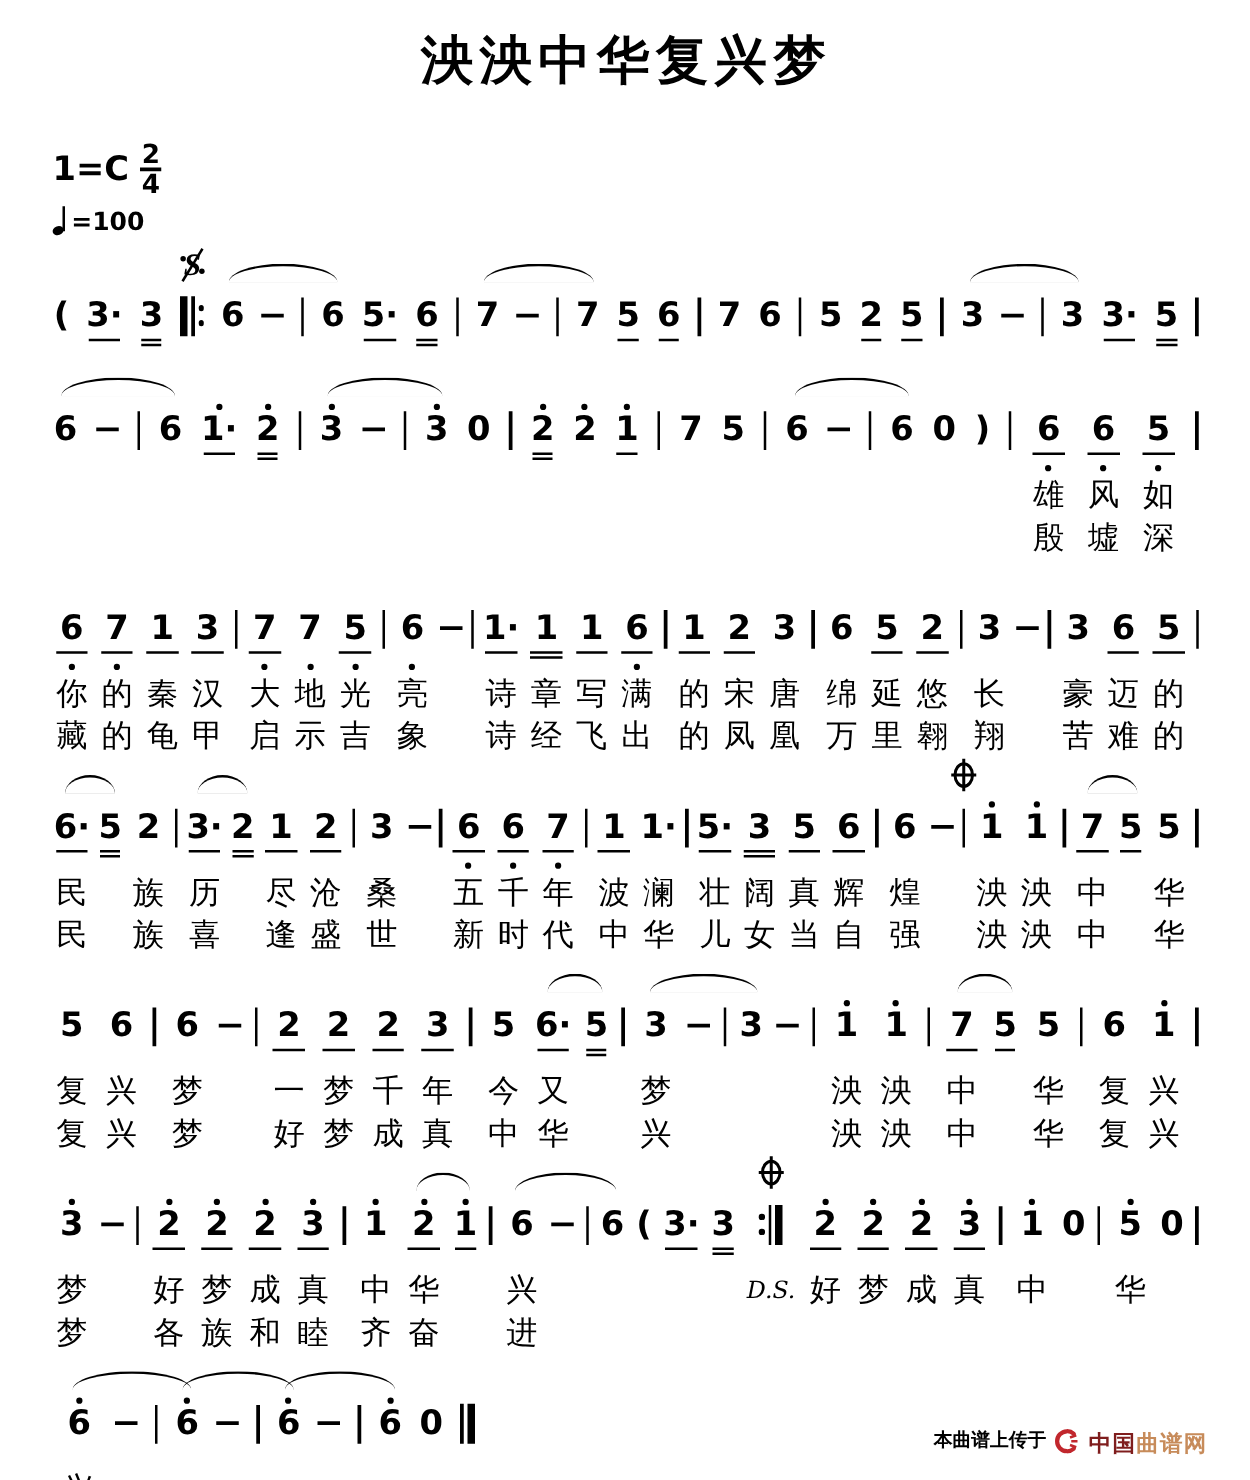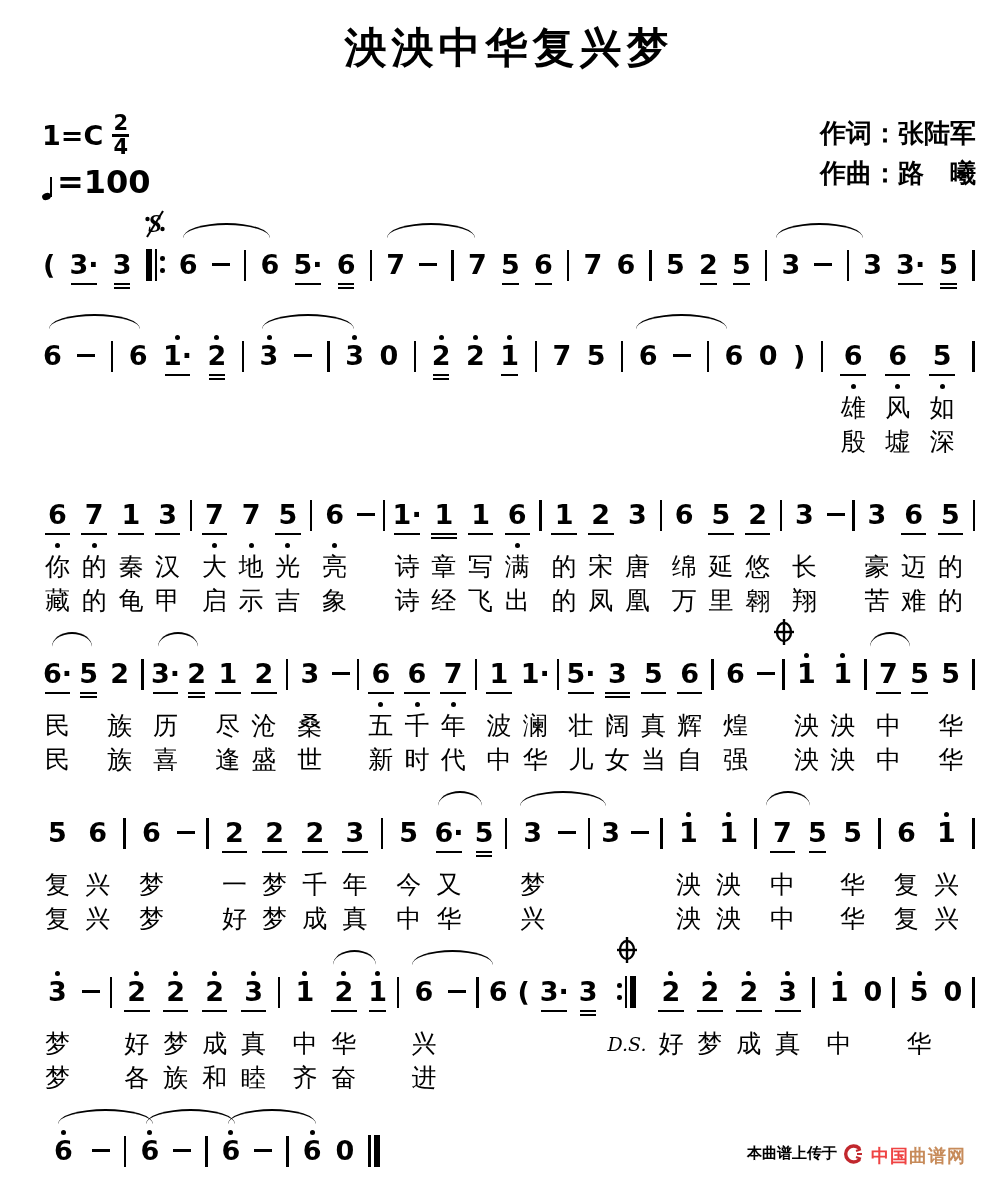--- a/index.html
+++ b/index.html
@@ -1,26 +1,26 @@
 <!DOCTYPE html>
 <html><head>
 <meta charset="utf-8">
 <style>
   html,body{margin:0;padding:0;background:#fff;}
   .page{width:1000px;height:1184px;position:relative;background:#fff;overflow:hidden;
-        box-sizing:border-box;padding:0 24px 0 42px;color:#000;
+        box-sizing:border-box;padding:0 40px 0 42px;color:#000;
         font-family:"Liberation Serif",serif;}
   .title{text-align:center;margin-top:20px;font-size:42px;font-weight:900;letter-spacing:5px;}
   .meta-row{display:flex;justify-content:space-between;align-items:flex-start;margin-top:38px;gap:40px;}
   .meta-left{font-family:"DejaVu Sans",sans-serif;font-weight:bold;}
   .key-row{display:flex;align-items:center;font-size:27px;}
   .frac{display:inline-flex;flex-direction:column;align-items:center;margin-left:9px;}
   .frac .fnum,.frac .fden{font-size:21px;line-height:19px;font-weight:bold;}
   .frac .fmid{width:17px;height:2.5px;background:#000;margin:1px 0;}
-  .tempo-row{display:flex;align-items:flex-end;font-size:32px;margin-top:6px;}
+  .tempo-row{display:flex;align-items:flex-end;font-size:20px;margin-top:6px;}
   .qnote{display:inline-block;position:relative;width:13px;height:26px;margin-right:2px;}
   .qnote::before{content:"";position:absolute;left:0;bottom:1px;width:9px;height:7px;background:#000;border-radius:50%;transform:rotate(-20deg);}
   .qnote::after{content:"";position:absolute;left:7.5px;bottom:4px;width:2.5px;height:20px;background:#000;}
   .meta-right{text-align:right;font-size:26px;font-weight:bold;line-height:1.55;}
   #score{margin-top:10px;}
   .music-line{position:relative;display:flex;align-items:flex-start;padding-top:28px;margin-bottom:2px;}
   .music-line.stretch{justify-content:space-between;}
   .tok{display:inline-flex;flex-direction:column;align-items:center;position:relative;margin:0 1px;}
   .music-line.loose .tok{margin:0 7px;}
   .tok.hasly{min-width:29px;}
@@ -38,21 +38,21 @@
   .bargrp{display:flex;align-items:center;gap:3px;height:32px;}
   .bthick{width:6px;height:32px;background:#000;}
   .bthin{width:2.4px;height:32px;background:#000;}
   .rdots{display:flex;flex-direction:column;justify-content:center;gap:7px;height:32px;}
   .rdot{width:4.6px;height:4.6px;border-radius:50%;background:#000;}
   .arc{position:absolute;border-top:2.6px solid #000;border-radius:50% 50% 0 0/100% 100% 0 0;height:13px;top:12px;}
   .sym-above{position:absolute;top:-30px;left:50%;transform:translateX(-50%);}
   .footer{position:absolute;right:34px;bottom:16px;display:flex;align-items:flex-start;gap:7px;}
   .footer .up-text{font-size:15px;font-weight:bold;}
   .site-name{font-size:18px;font-weight:900;letter-spacing:1px;}
-  .site-name .p1{color:#ef4444;}
+  .site-name .p1{color:#7f1d1d;}
   .site-name .p2{color:#c78b5a;}
 </style>
 </head>
 <body>
 
 <div class="page">
   <div class="title">泱泱中华复兴梦</div>
 
   <div class="meta-row">
     <div class="meta-left">
@@ -61,24 +61,20 @@
         <span class="frac">
           <span class="fnum">2</span>
           <span class="fmid"></span>
           <span class="fden">4</span>
         </span>
       </div>
       <div class="tempo-row">
         <span class="qnote"></span>
         <span>=100</span>
       </div>
-    </div>
-    <div class="meta-right">
-      <div>作词：张陆军</div>
-      <div>作曲：路　曦</div>
     </div>
   </div>
 
   <div id="score">
       <div class="music-line stretch">
         <span class="tok">
           <span class="oct-t"></span>
           <span class="glyph">(</span>
           <span class="und"></span>
           <span class="oct-b"></span>

